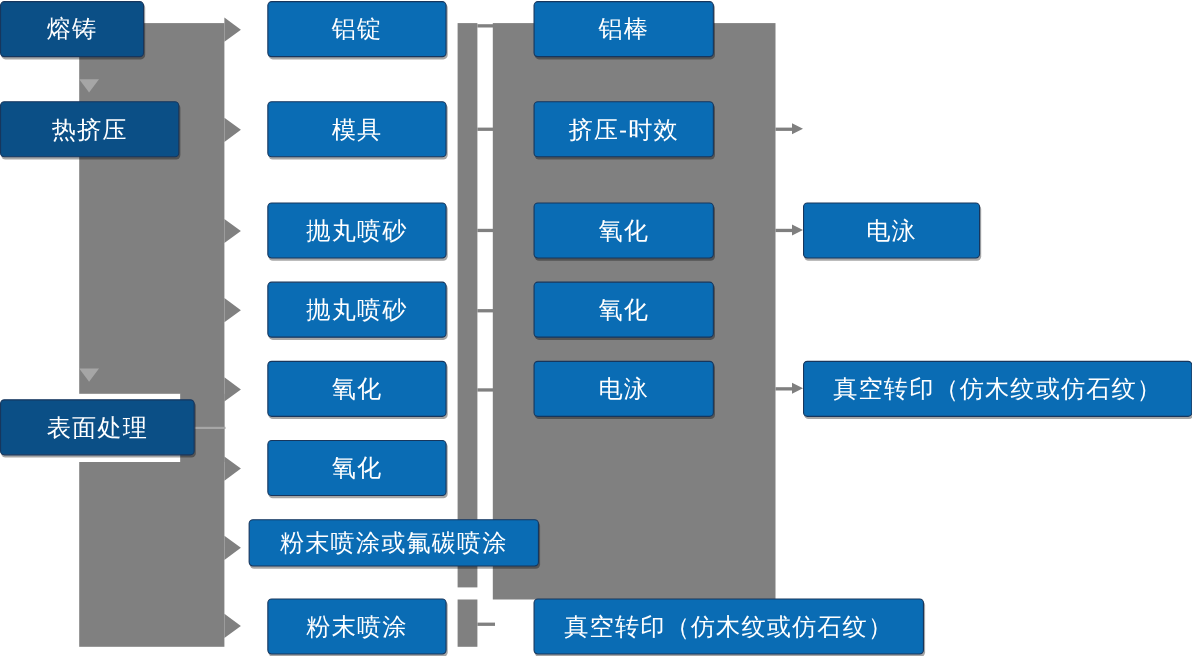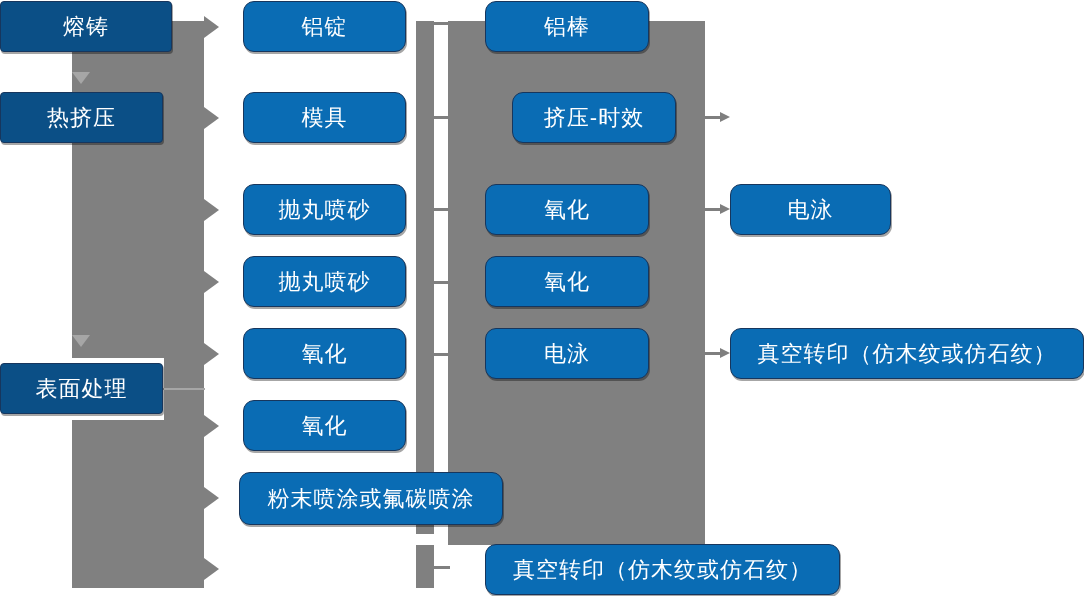--- a/index.html
+++ b/index.html
@@ -46,21 +46,21 @@
     display:flex;align-items:center;justify-content:center;
     color:#ffffff;
     border:1px solid #17365d;
     border-radius:4px;
     text-align:center;
     letter-spacing:1px;
     box-shadow:1px 2px 0 rgba(0,0,0,0.35);
     white-space:nowrap;
   }
   .box.dark{background:#0b4f86;}
-  .box.light{background:#0a6cb4;border-radius:11px;}
+  .box.light{background:#0a6cb4;}
   .fs22{font-size:22px;}
 </style>
 </head>
 <body>
 
 <div id="canvas">
 
   <div class="gray" style="left:72px;top:21px;width:132px;height:567px;"></div>
 
   <div style="position:absolute;left:0px;top:358px;width:164px;height:62px;background:#ffffff;"></div>
@@ -99,44 +99,45 @@
   </div>
   <div class="mini-arrow" style="left:705px;top:204px;width:26px;height:11px;">
     <span class="shaft"></span>
       <span class="head"></span>
   </div>
   <div class="mini-arrow" style="left:705px;top:348px;width:26px;height:11px;">
     <span class="shaft"></span>
       <span class="head"></span>
   </div>
 
-  <div class="box dark fs22" style="left:0px;top:1px;width:172px;height:51px;">熔铸</div>
+  <div class="box dark fs22" style="left:0px;top:1px;width:131px;height:51px;">熔铸</div>
 
   <div class="box dark fs22" style="left:0px;top:92px;width:163px;height:51px;text-align:right;">热挤压</div>
 
-  <div class="box dark fs22" style="left:0px;top:363px;width:163px;height:51px;">表面处理</div>
+  <div class="box dark fs22" style="left:0px;top:363px;width:177px;height:51px;">表面处理</div>
 
   <div class="box light fs22" style="left:243px;top:1px;width:163px;height:51px;">铝锭</div>
 
   <div class="box light fs22" style="left:243px;top:92px;width:163px;height:51px;">模具</div>
 
   <div class="box light fs22" style="left:243px;top:184px;width:163px;height:51px;">抛丸喷砂</div>
 
   <div class="box light fs22" style="left:243px;top:256px;width:163px;height:51px;">抛丸喷砂</div>
 
   <div class="box light fs22" style="left:243px;top:328px;width:163px;height:51px;">氧化</div>
 
   <div class="box light fs22" style="left:243px;top:400px;width:163px;height:51px;">氧化</div>
 
-  <div class="box light fs22" style="left:239px;top:472px;width:264px;height:53px;">粉末喷涂或氟碳喷涂</div>
+  <div class="box light fs22" style="left:226px;top:472px;width:264px;height:43px;">粉末喷涂或氟碳喷涂</div>
 
+  <div class="box light fs22" style="left:243px;top:544px;width:163px;height:51px;">粉末喷涂</div>
 
   <div class="box light fs22" style="left:485px;top:1px;width:164px;height:51px;">铝棒</div>
 
-  <div class="box light fs22" style="left:512px;top:92px;width:164px;height:51px;">挤压-时效</div>
+  <div class="box light fs22" style="left:485px;top:92px;width:164px;height:51px;">挤压-时效</div>
 
   <div class="box light fs22" style="left:485px;top:184px;width:164px;height:51px;">氧化</div>
 
   <div class="box light fs22" style="left:485px;top:256px;width:164px;height:51px;">氧化</div>
 
   <div class="box light fs22" style="left:485px;top:328px;width:164px;height:51px;">电泳</div>
 
   <div class="box light fs22" style="left:485px;top:544px;width:355px;height:51px;">真空转印（仿木纹或仿石纹）</div>
 
 

